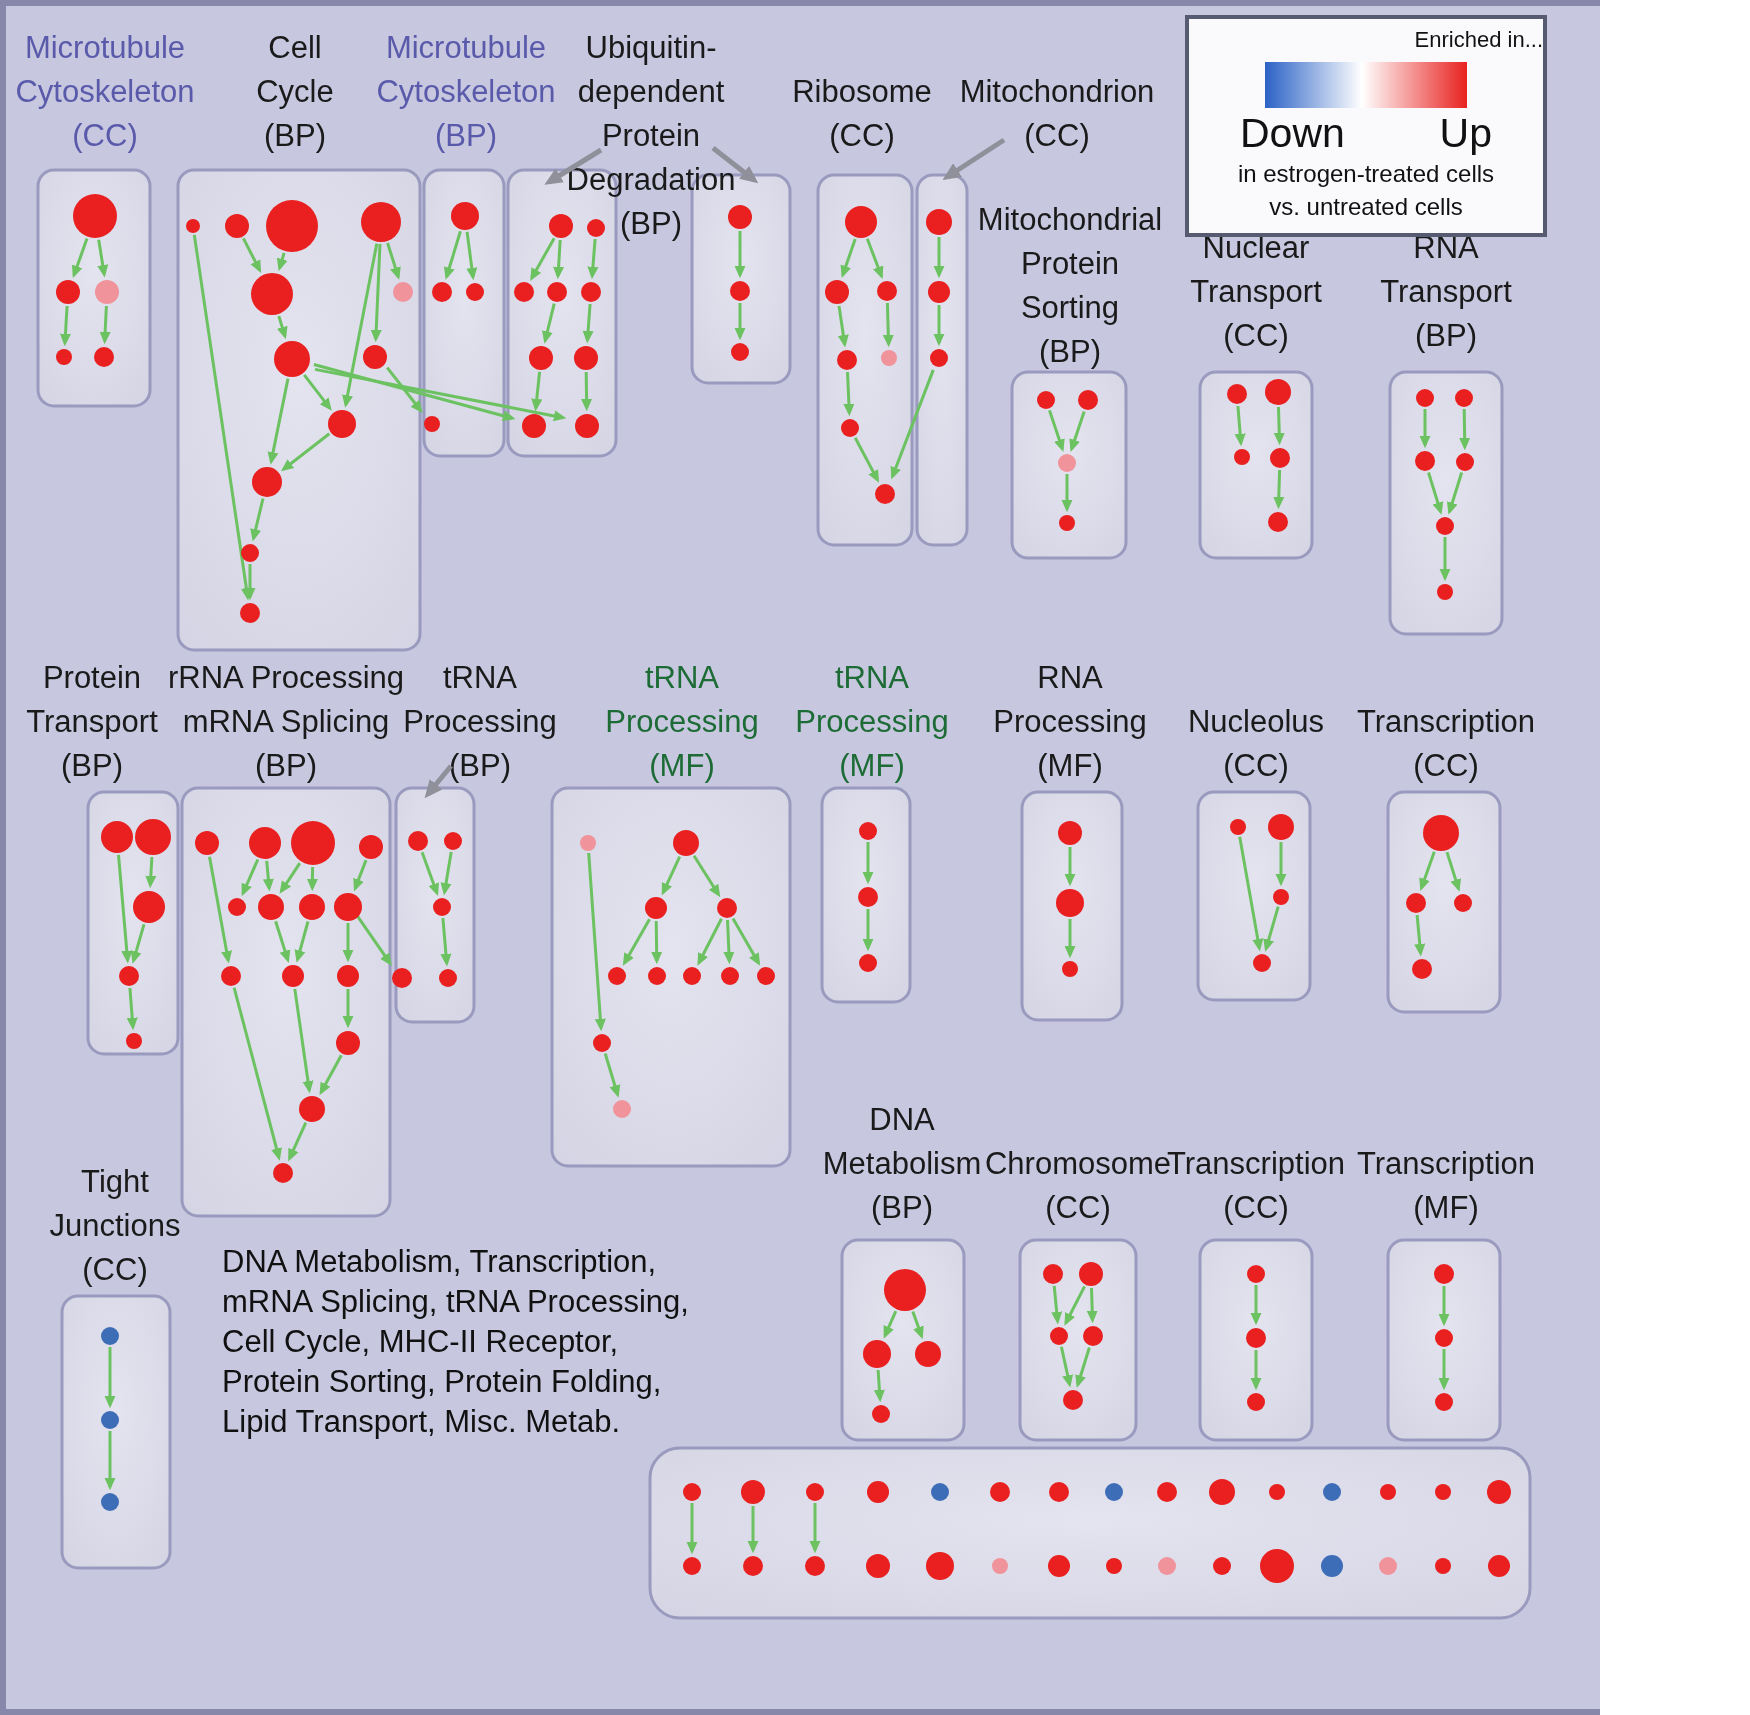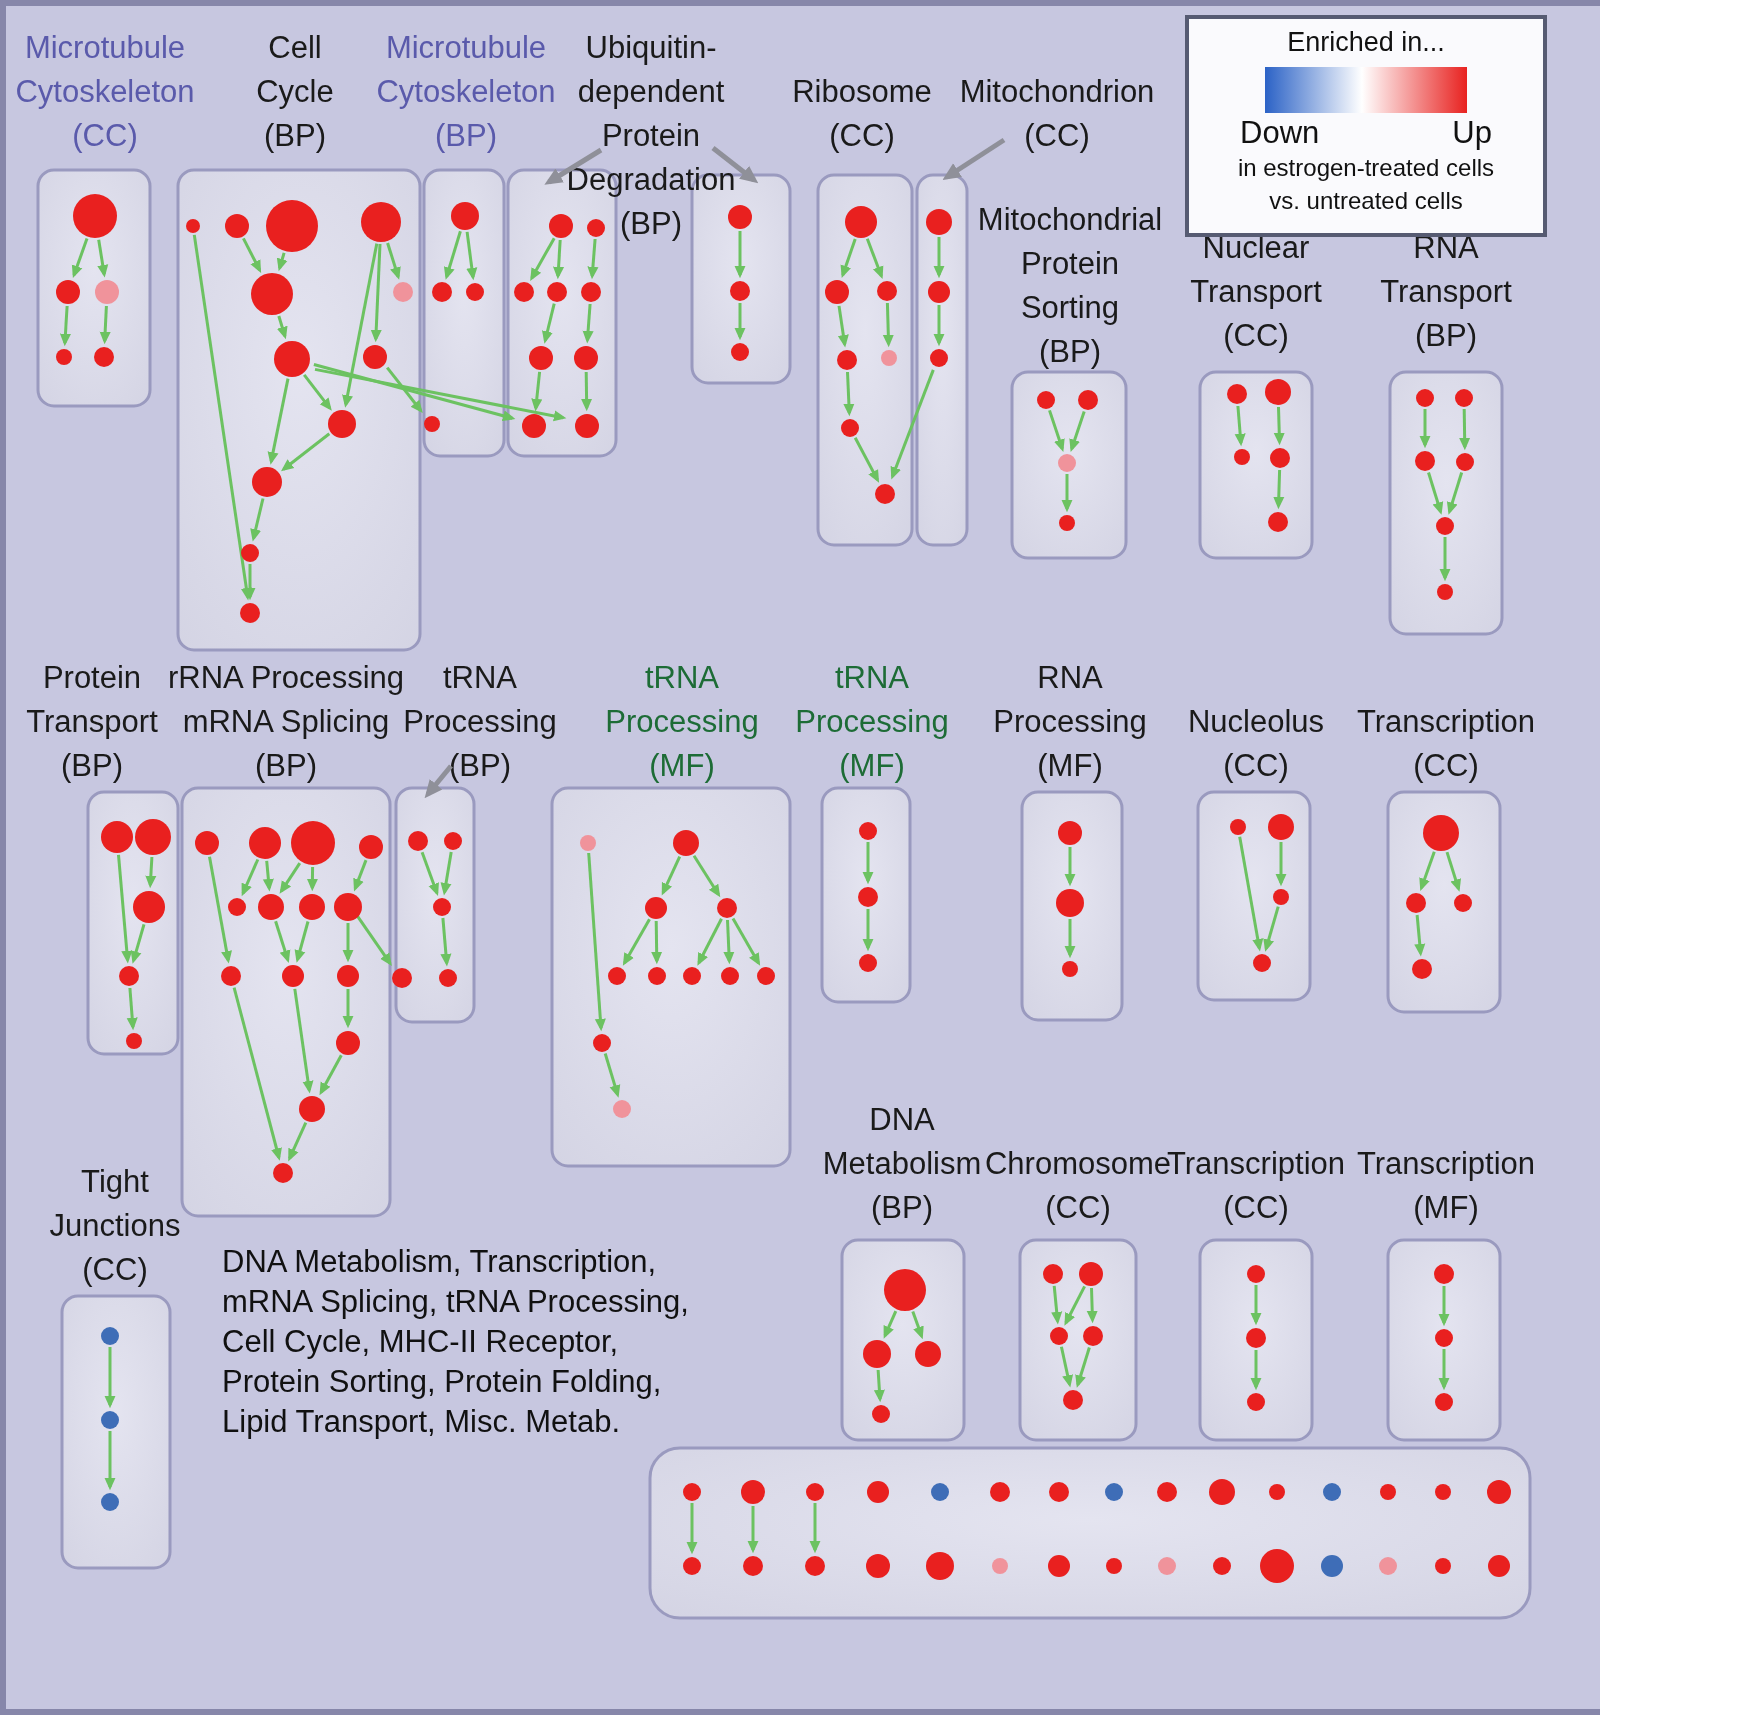--- a/index.html
+++ b/index.html
@@ -10,25 +10,25 @@
     overflow:hidden;
   }
   #diagram { position:absolute; left:0; top:0; }
   #diagram text { font-family:"Liberation Sans", sans-serif; }
 
   .legend {
     position:absolute; box-sizing:border-box;
     background:#fafafd; border:4px solid #565b72;
     text-align:center; color:#111;
   }
-  .legend-title { font-size:27px; margin-top:8px; }
+  .legend-title { font-size:22px; margin-top:8px;text-align:right; }
   .legend-bar { margin:9px auto 2px auto; }
   .legend-scale {
     display:flex; justify-content:space-between;
-    width:252px; margin:0 auto; font-size:31px;
+    width:252px; margin:0 auto; font-size:41px;
   }
   .legend-sub { font-size:24px; line-height:33px; }
 
   .caption { position:absolute; color:#111; }
   .caption div { font-size:31px; line-height:40px; white-space:nowrap; }
 </style>
 </head>
 <body>
 
 <div id="figure">

